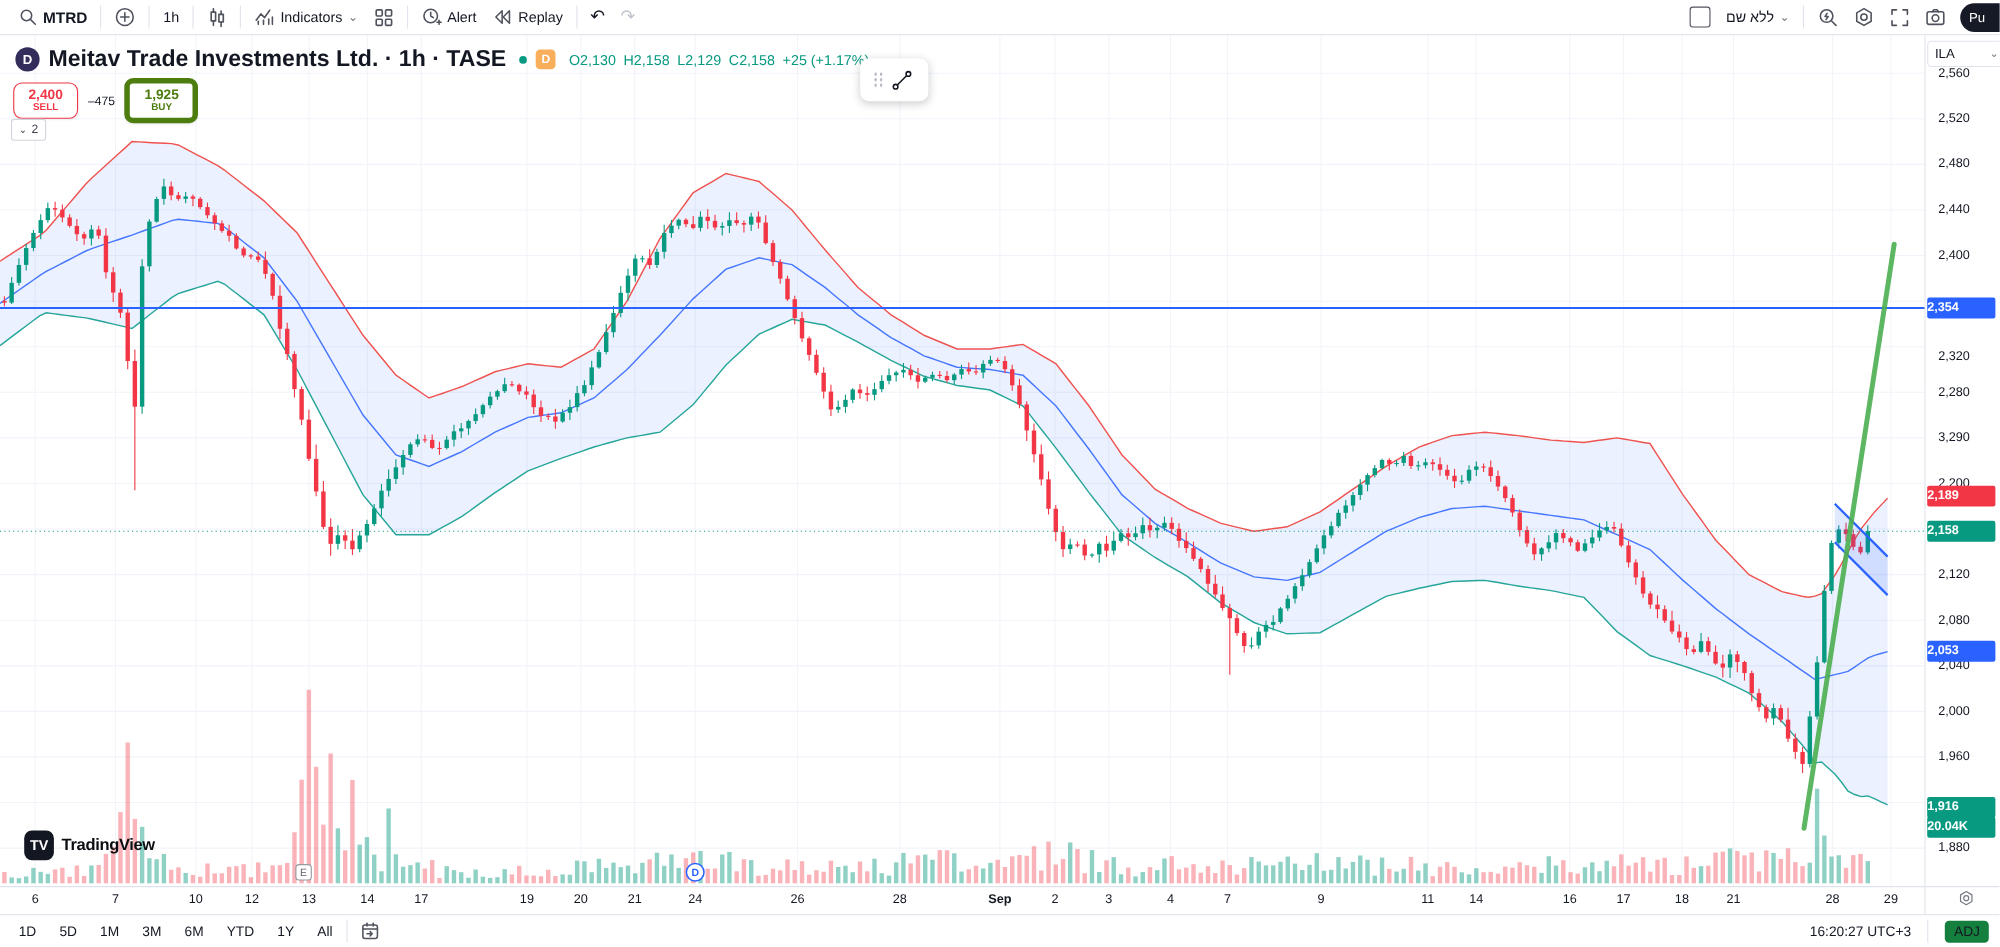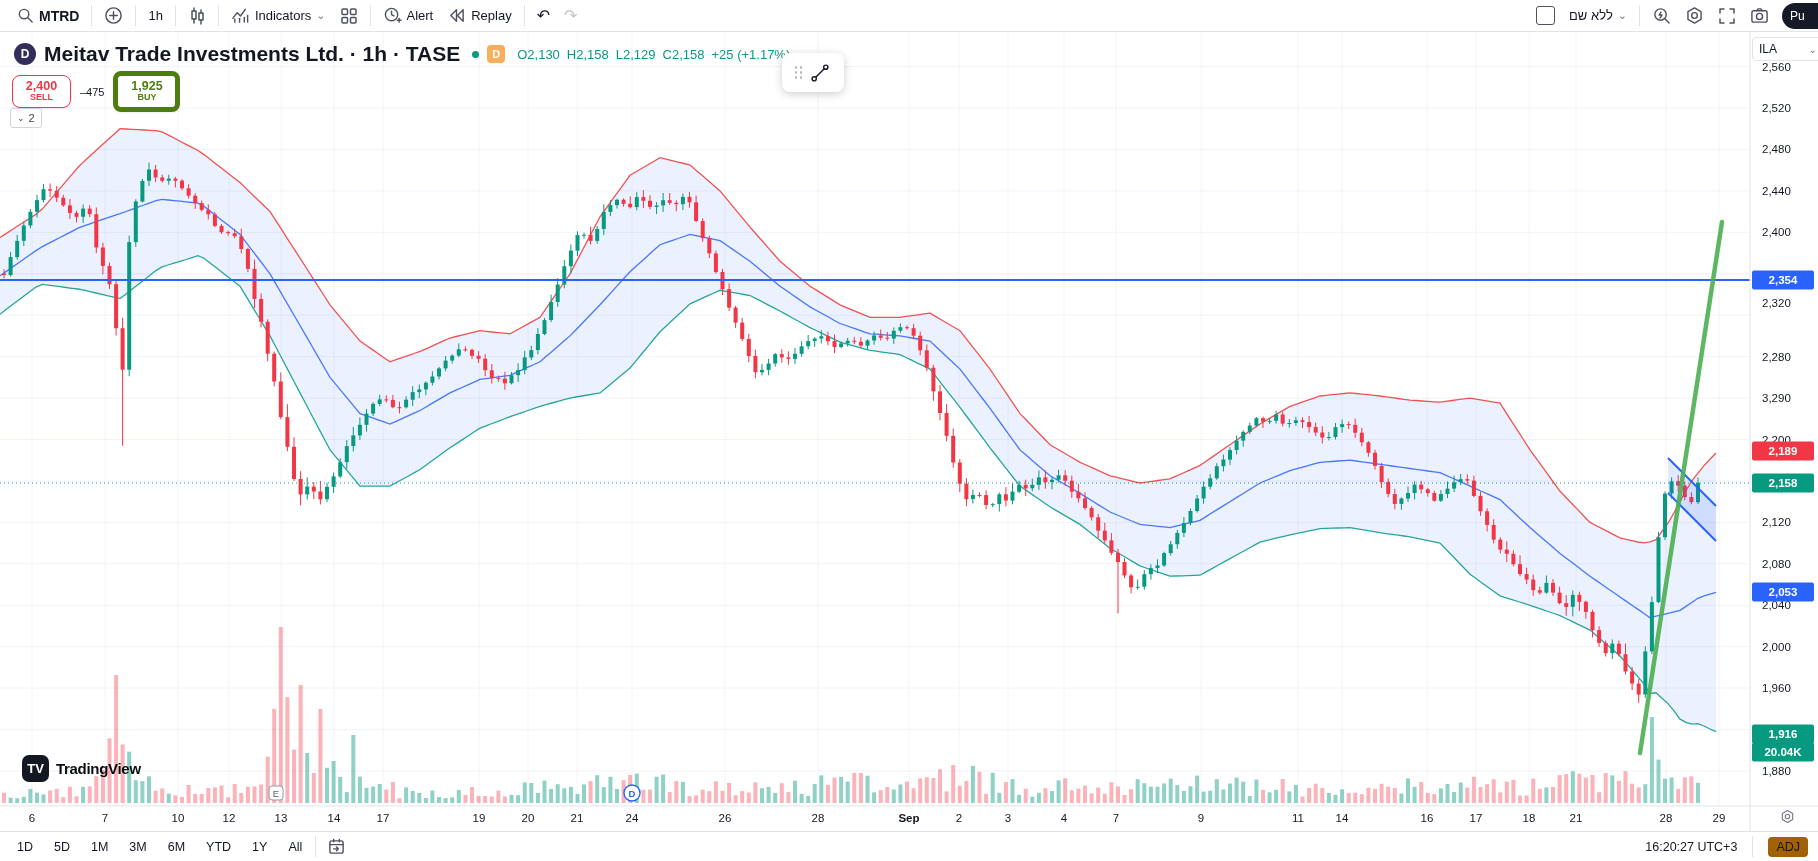--- a/index.html
+++ b/index.html
@@ -46,31 +46,31 @@
             box-shadow:0 2px 8px rgba(42,49,57,.24);display:flex;align-items:center;justify-content:center;
             gap:7px;z-index:25}
   .handle{display:grid;grid-template-columns:2.5px 2.5px;grid-gap:2.5px;cursor:grab}
   .handle i{width:2.5px;height:2.5px;background:#b6b9c1;border-radius:50%}
   
   .ila{position:absolute;left:1752px;top:37px;width:58px;height:22px;border:1px solid #e0e3eb;border-radius:4px;
        background:#fff;display:flex;align-items:center;justify-content:space-between;padding:0 6px;
        font-size:12px;z-index:22;cursor:pointer}
   .ptick{position:absolute;left:1762px;transform:translateY(-50%);font-size:11.5px;color:#131722;z-index:5}
   .pchip{position:absolute;left:1752px;width:62px;height:19px;border-radius:2px;color:#fff;font-size:11.5px;
-         font-weight:600;text-align:center;line-height:19px;transform:translateY(-50%);z-index:8}
+         font-weight:600;line-height:19px;transform:translateY(-50%);z-index:8}
   
   .ttick{position:absolute;top:812px;transform:translateX(-50%);font-size:11.5px;color:#131722;z-index:5}
   .ttick.mon{font-weight:700}
   .axgear{position:absolute;left:1780px;top:809px;z-index:6;cursor:pointer}
   .bottombar{position:absolute;left:0;right:0;bottom:0;height:29px;border-top:1px solid #e0e3eb;background:#fff;
              display:flex;align-items:center;padding:0 10px 0 14px;z-index:30}
   .ranges{display:flex;align-items:center;gap:15px;font-size:12.5px}
   .rng{cursor:pointer;padding:2px 3px;border-radius:4px}
   .bb-right{margin-left:auto;display:flex;align-items:center;gap:10px;font-size:12.5px}
-  .adj{background:#a16207;border-radius:4px;padding:3px 8px;cursor:pointer}
+  .adj{background:#15803d;border-radius:4px;padding:3px 8px;cursor:pointer}
   
   .wmark{position:absolute;left:22px;top:755px;display:flex;align-items:center;gap:7px;z-index:15}
   .wm-logo{width:27px;height:27px;border-radius:7px;background:#131722;color:#fff;font-weight:700;font-size:13px;
            display:flex;align-items:center;justify-content:center}
   .wm-text{font-size:15px;font-weight:700;letter-spacing:-.3px;color:#0b0e11}
   .icon-svg{stroke:#50535e;fill:none;stroke-width:1.5;stroke-linecap:round;stroke-linejoin:round}
 </style>
 </head>
 <body>
 
@@ -1110,21 +1110,21 @@
     <span>ILA</span>
     <span class="muted" style="font-size:10px">⌄</span>
   </div>
 
   <div id="price-ticks">
       <div class="ptick" style="top: 66.5625px;">2,560</div>
       <div class="ptick" style="top: 108px;">2,520</div>
       <div class="ptick" style="top: 149.438px;">2,480</div>
       <div class="ptick" style="top: 190.875px;">2,440</div>
       <div class="ptick" style="top: 232.312px;">2,400</div>
-      <div class="ptick" style="top: 303px;">2,320</div>
+      <div class="ptick" style="top: 324px;">2,320</div>
       <div class="ptick" style="top: 356.625px;">2,280</div>
       <div class="ptick" style="top: 398.062px;">3,290</div>
       <div class="ptick" style="top: 439.5px;">2,200</div>
       <div class="ptick" style="top: 522.375px;">2,120</div>
       <div class="ptick" style="top: 563.812px;">2,080</div>
       <div class="ptick" style="top: 605.25px;">2,040</div>
       <div class="ptick" style="top: 646.688px;">2,000</div>
       <div class="ptick" style="top: 688.125px;">1,960</div>
       <div class="ptick" style="top: 771px;">1,880</div>
     </div>

